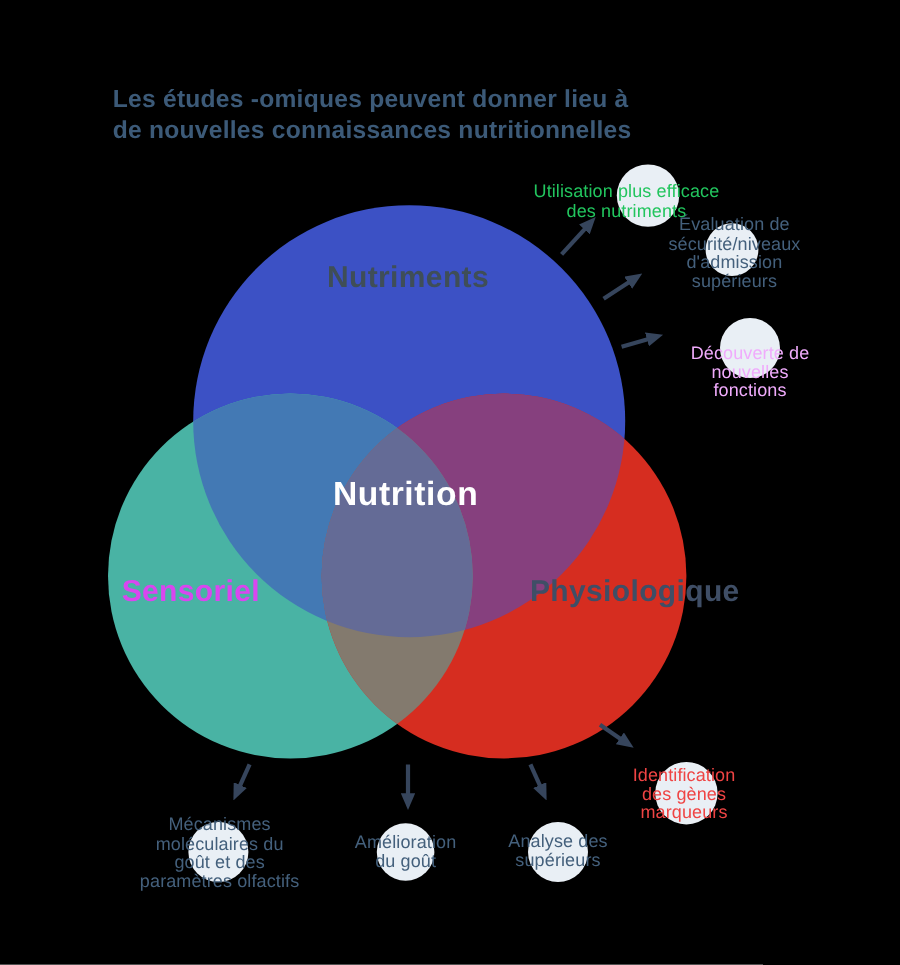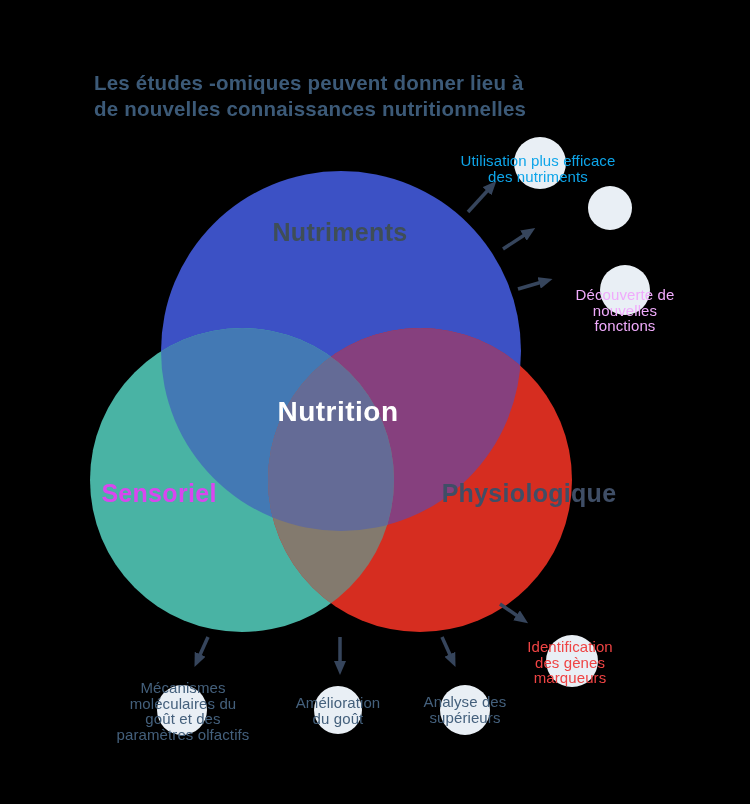--- a/index.html
+++ b/index.html
@@ -101,22 +101,26 @@
   </svg>
 
   <div class="abs page-title" style="color: rgb(60, 90, 120);">Les études -omiques peuvent donner lieu à
 de nouvelles connaissances nutritionnelles</div>
 
   <div class="abs circle-label" style="left: 340px; top: 232px; color: rgb(63, 78, 87);">Nutriments</div>
   <div class="abs circle-label" style="left: 159px; top: 493px; color: #d946ef;">Sensoriel</div>
   <div class="abs circle-label" style="left: 529px; top: 493px; color: rgb(63, 78, 102);">Physiologique</div>
   <div class="abs center-label" style="left: 338px; top: 412px; color: rgb(255, 255, 255);">Nutrition</div>
 
-  <div class="abs callout" style="left: 538px; top: 168px; color: #0ea5e9;">Utilisation plus efficace
+  <div class="abs callout" style="left: 522px; top: 168px; color: #22c55e;">Utilisation plus efficace
 des nutriments</div>
+  <div class="abs callout" style="left: 612px; top: 211px; color: rgb(68, 96, 124);">Évaluation de
+sécurité/niveaux
+d'admission
+supérieurs</div>
   <div class="abs callout" style="left: 625px; top: 292px; color: #f0abfc; margin-top: 18px;">Découverte de
 nouvelles
 fonctions</div>
   <div class="abs callout" style="left: 570px; top: 662px; color: #ef4444;">Identification
 des gènes
 marqueurs</div>
   <div class="abs callout" style="left: 465px; top: 709px; color: rgb(68, 96, 124);">Analyse des
 supérieurs</div>
   <div class="abs callout" style="left: 338px; top: 710px; color: rgb(68, 96, 124);">Amélioration
 du goût</div>

